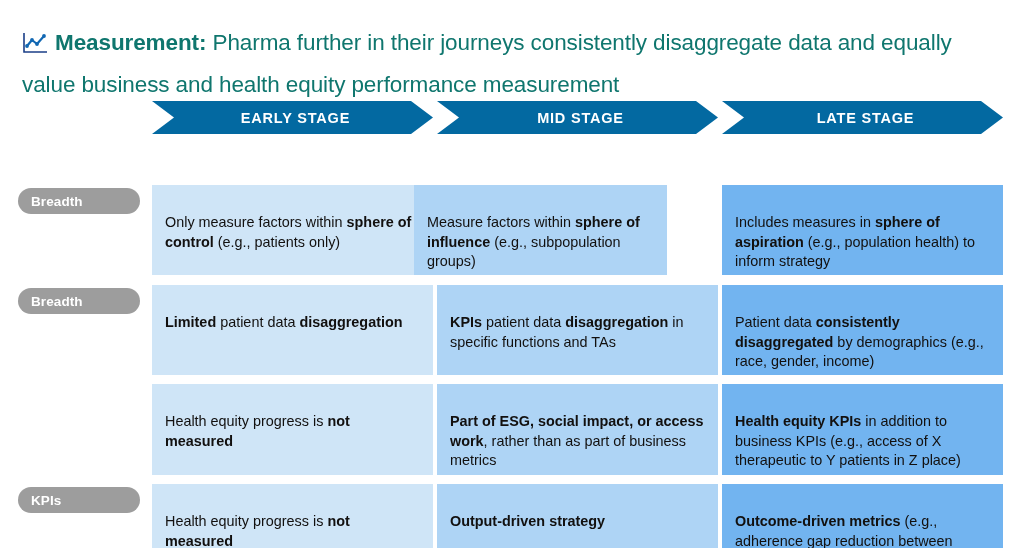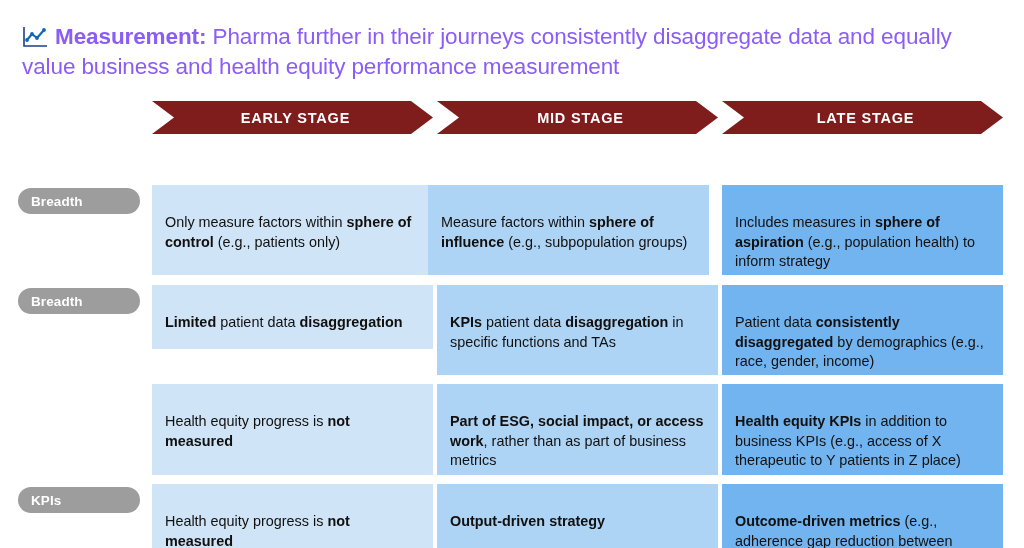--- a/index.html
+++ b/index.html
@@ -17,22 +17,22 @@
 
   
   .title-block {
     position: absolute;
     left: 22px;
     top: 22px;
     width: 980px;
   }
   .title-line {
     font-size: 22.5px;
-    line-height: 30px;
-    color: #8b5cf6;
+    line-height: 42px;
+    color: #0f766e;
     letter-spacing: -0.1px;
   }
   .title-icon {
     display: inline-block;
     width: 26px;
     height: 22px;
     vertical-align: -4px;
     margin-right: 7px;
   }
   .title-strong { font-weight: bold; }
@@ -50,21 +50,21 @@
     width: 1024px;
   }
 
   
   .header-row { height: 42px; }
 
   .chev {
     position: absolute;
     top: 3px;
     height: 33px;
-    background: #7f1d1d;
+    background: #0369a1;
     color: #ffffff;
     font-size: 14.5px;
     font-weight: bold;
     letter-spacing: 0.8px;
     display: flex;
     align-items: center;
     justify-content: center;
     -webkit-clip-path: polygon(0 0, calc(100% - 22px) 0, 100% 50%, calc(100% - 22px) 100%, 0 100%, 22px 50%);
     clip-path: polygon(0 0, calc(100% - 22px) 0, 100% 50%, calc(100% - 22px) 100%, 0 100%, 22px 50%);
   }
@@ -131,27 +131,27 @@
       <span class="chev-label">MID STAGE</span>
     </div>
     <div class="chev" style="left:722px; width:281px;">
       <span class="chev-label">LATE STAGE</span>
     </div>
   </div>
 
   <div class="row" style="height:100px;">
     <div class="rowlabel" style="top:48px;">Breadth</div>
     <div class="cell tone-light" style="left:152px; top:45px; width:281px; height:90px;">Only measure factors within <b>sphere of control</b> (e.g., patients only)</div>
-    <div class="cell tone-mid" style="left:428px; top:45px; width:281px; height:90px;">Measure factors within <b>sphere of influence</b> (e.g., subpopulation groups)</div>
+    <div class="cell tone-mid" style="left:414px; top:45px; width:253px; height:90px;">Measure factors within <b>sphere of influence</b> (e.g., subpopulation groups)</div>
     <div class="cell tone-deep" style="left:722px; top:45px; width:281px; height:90px;">Includes measures in <b>sphere of aspiration</b> (e.g., population health) to inform strategy</div>
   </div>
 
   <div class="row" style="height:100px;">
     <div class="rowlabel" style="top:48px;">Breadth</div>
-    <div class="cell tone-light" style="left:152px; top:45px; width:281px; height:64px;"><b>Limited</b> patient data <b>disaggregation</b></div>
+    <div class="cell tone-light" style="left:152px; top:45px; width:281px; height:90px;"><b>Limited</b> patient data <b>disaggregation</b></div>
     <div class="cell tone-mid" style="left:437px; top:45px; width:281px; height:90px;"><b>KPIs</b> patient data <b>disaggregation</b> in specific functions and TAs</div>
     <div class="cell tone-deep" style="left:722px; top:45px; width:281px; height:90px;">Patient data <b>consistently disaggregated</b> by demographics (e.g., race, gender, income)</div>
   </div>
 
   <div class="row" style="height:99px;">
     <div class="cell tone-light" style="left:152px; top:44px; width:281px; height:91px;">Health equity progress is <b>not measured</b></div>
     <div class="cell tone-mid" style="left:437px; top:44px; width:281px; height:91px;"><b>Part of ESG, social impact, or access work</b>, rather than as part of business metrics</div>
     <div class="cell tone-deep" style="left:722px; top:44px; width:281px; height:91px;"><b>Health equity KPIs</b> in addition to business KPIs (e.g., access of X therapeutic to Y patients in Z place)</div>
   </div>
 

